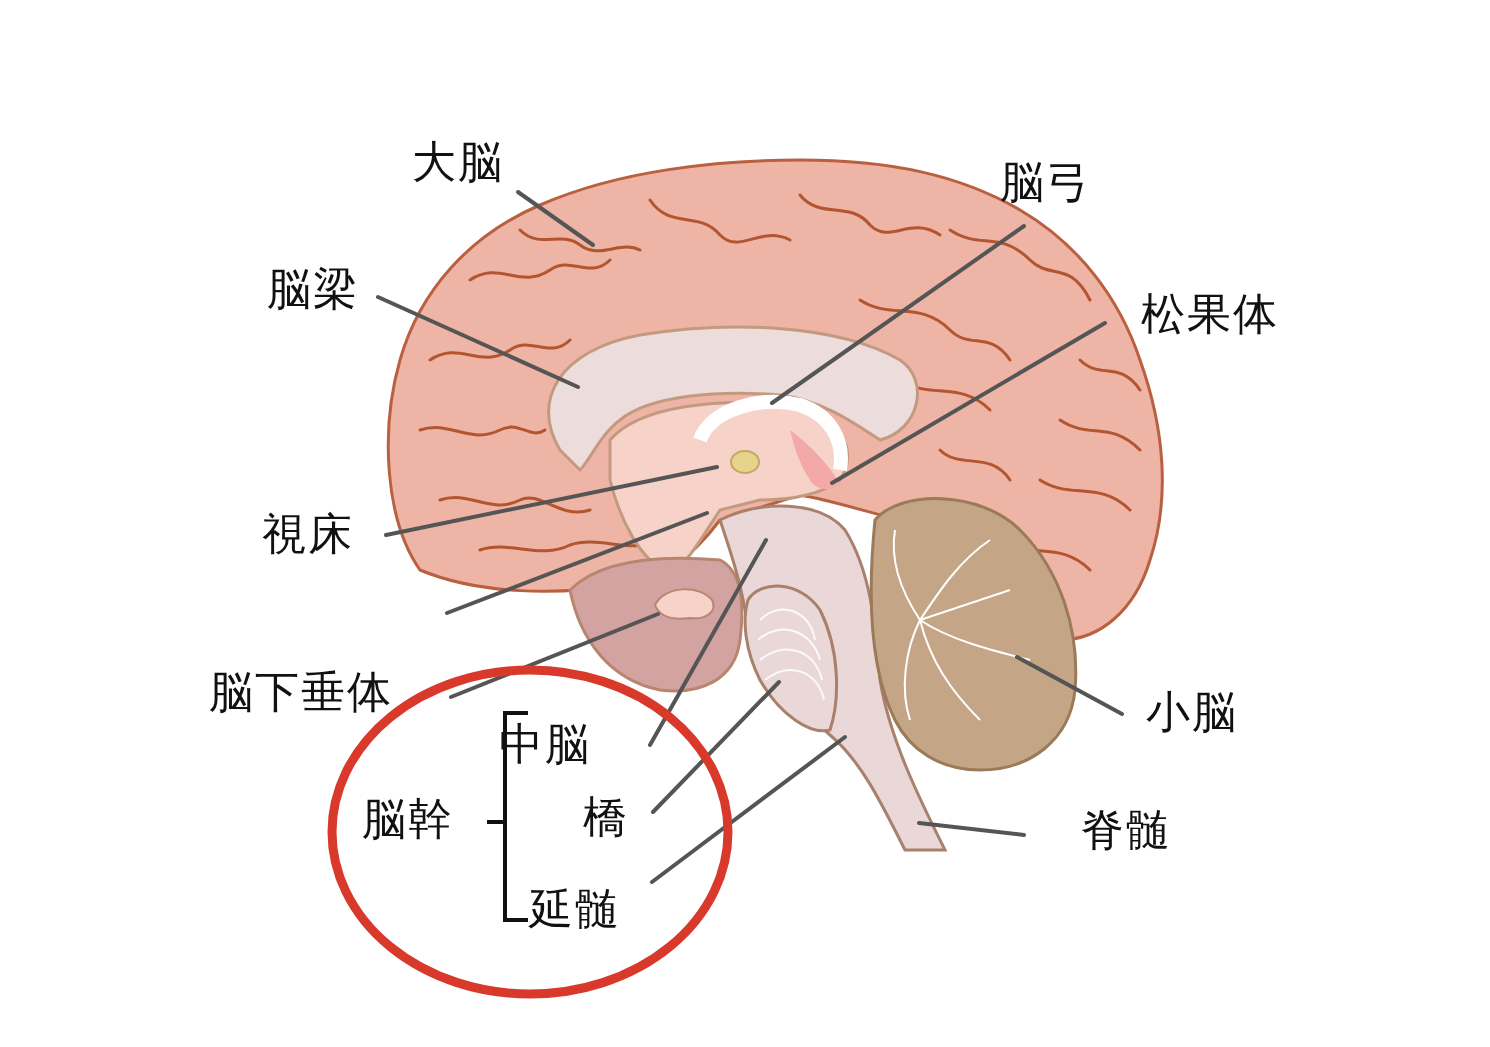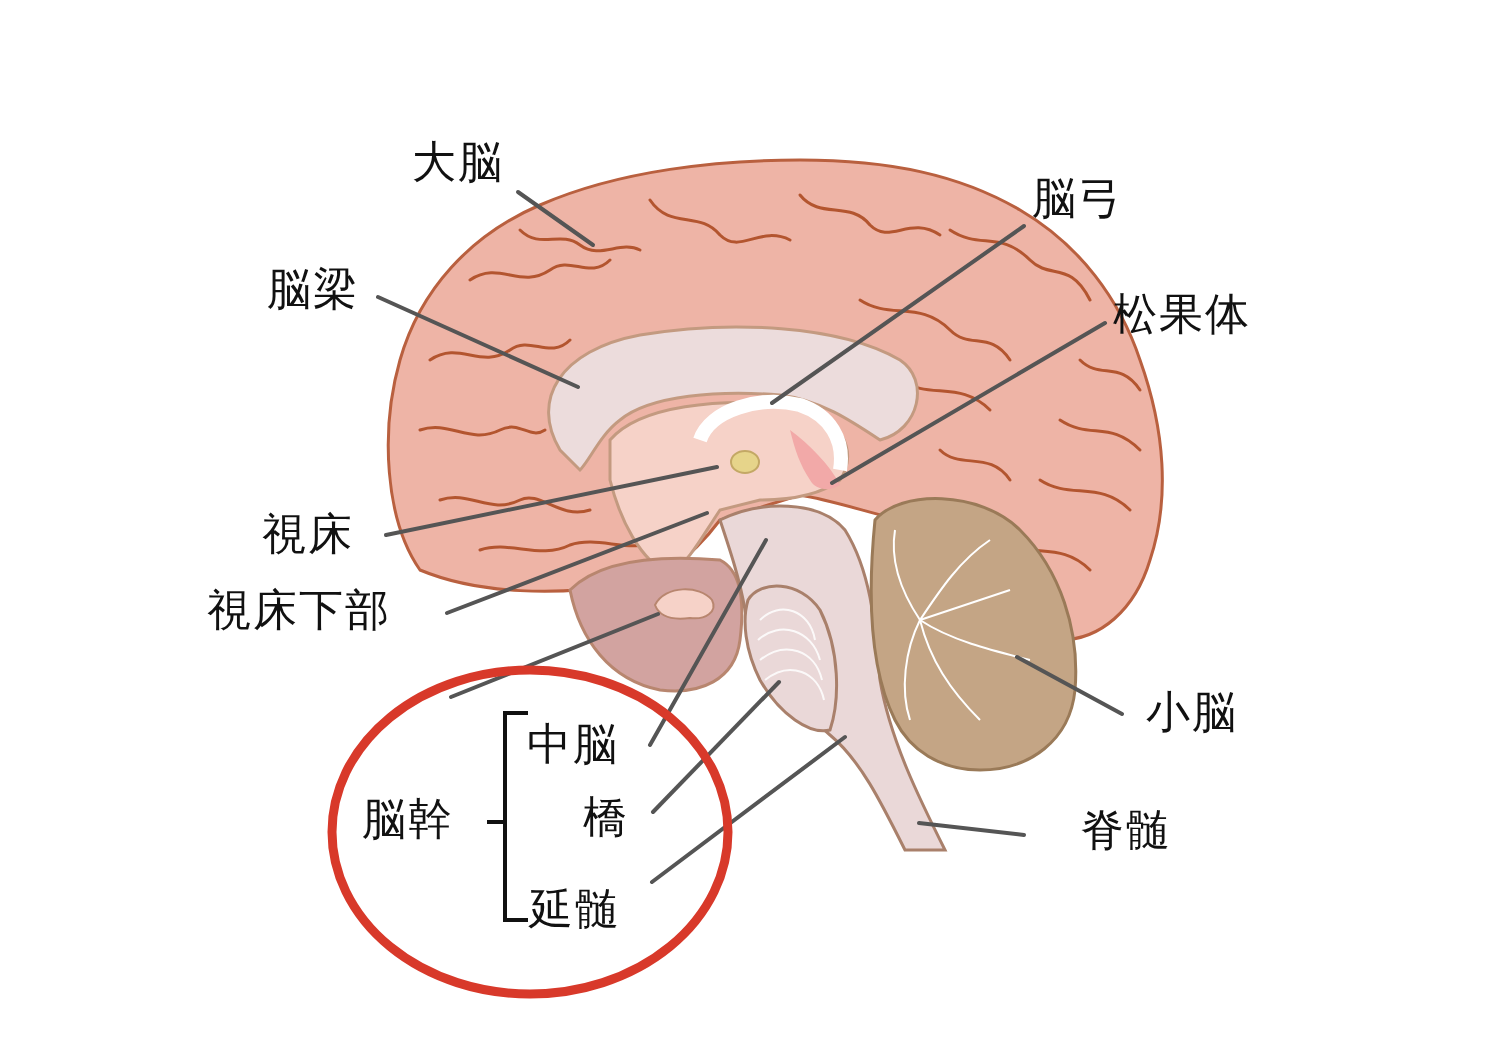--- a/index.html
+++ b/index.html
@@ -90,23 +90,23 @@
       <path d="M 528 713 L 505 713 L 505 920 L 528 920"></path>
       <line x1="487" y1="822" x2="505" y2="822"></line>
     </g>
 
     <ellipse cx="530" cy="832" rx="198" ry="162" fill="none" stroke="#d8392a" stroke-width="9"></ellipse>
   </svg>
 
   
   <div class="lbl" style="left:412px;top:140px;">大脳</div>
   <div class="lbl" style="left:255px;top:267px;margin-left:12px;">脳梁</div>
-  <div class="lbl" style="left:1000px;top:176px;margin-left:32px;">脳弓</div>
-  <div class="lbl" style="left:1113px;top:292px;">松果体</div>
+  <div class="lbl" style="left:1000px;top:160px;">脳弓</div>
+  <div class="lbl" style="left:1141px;top:292px;">松果体</div>
   <div class="lbl" style="left:262px;top:512px;">視床</div>
-  <div class="lbl" style="left:207px;top:588px;">視床下部</div>
+  <div class="lbl" style="left:209px;top:670px;">脳下垂体</div>
   <div class="lbl" style="left:362px;top:797px;">脳幹</div>
-  <div class="lbl" style="left:527px;top:722px;">中脳</div>
+  <div class="lbl" style="left:499px;top:722px;">中脳</div>
   <div class="lbl" style="left:583px;top:795px;">橋</div>
   <div class="lbl" style="left:529px;top:855px;margin-top:32px;">延髄</div>
   <div class="lbl" style="left:1130px;top:690px;margin-left:16px;">小脳</div>
   <div class="lbl" style="left:1032px;top:808px;margin-left:48px;">脊髄</div>
 </div>
 
 </body></html>

